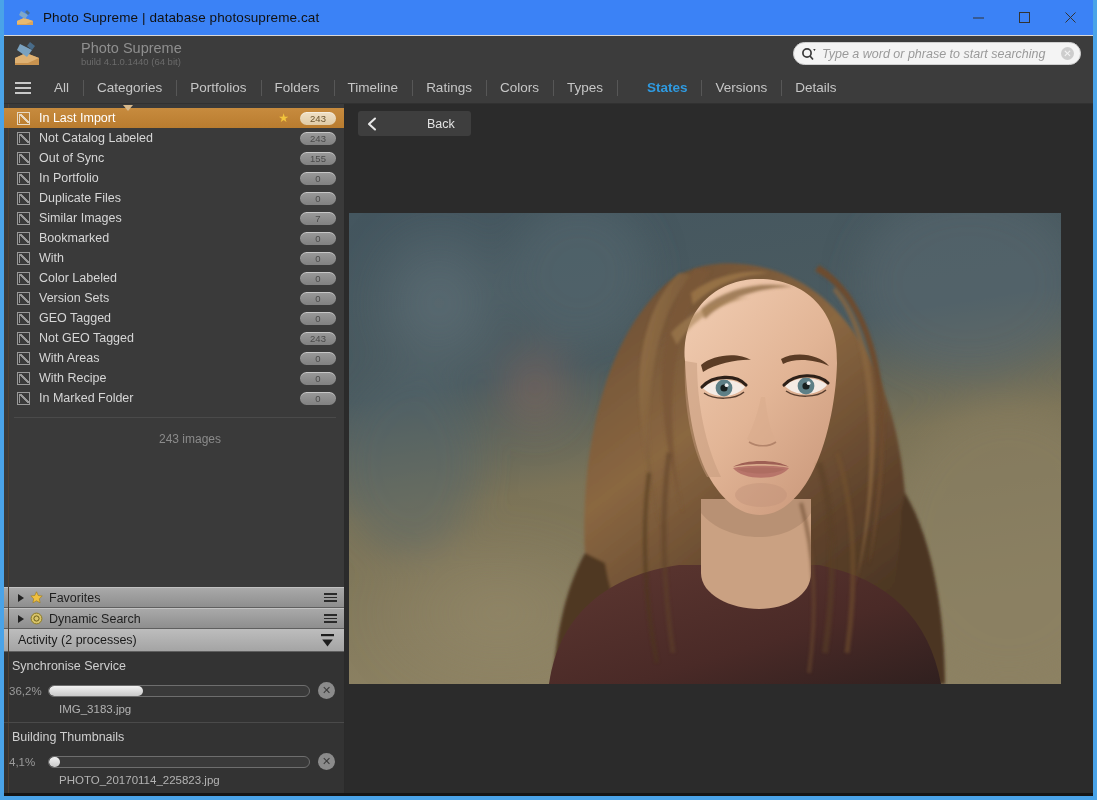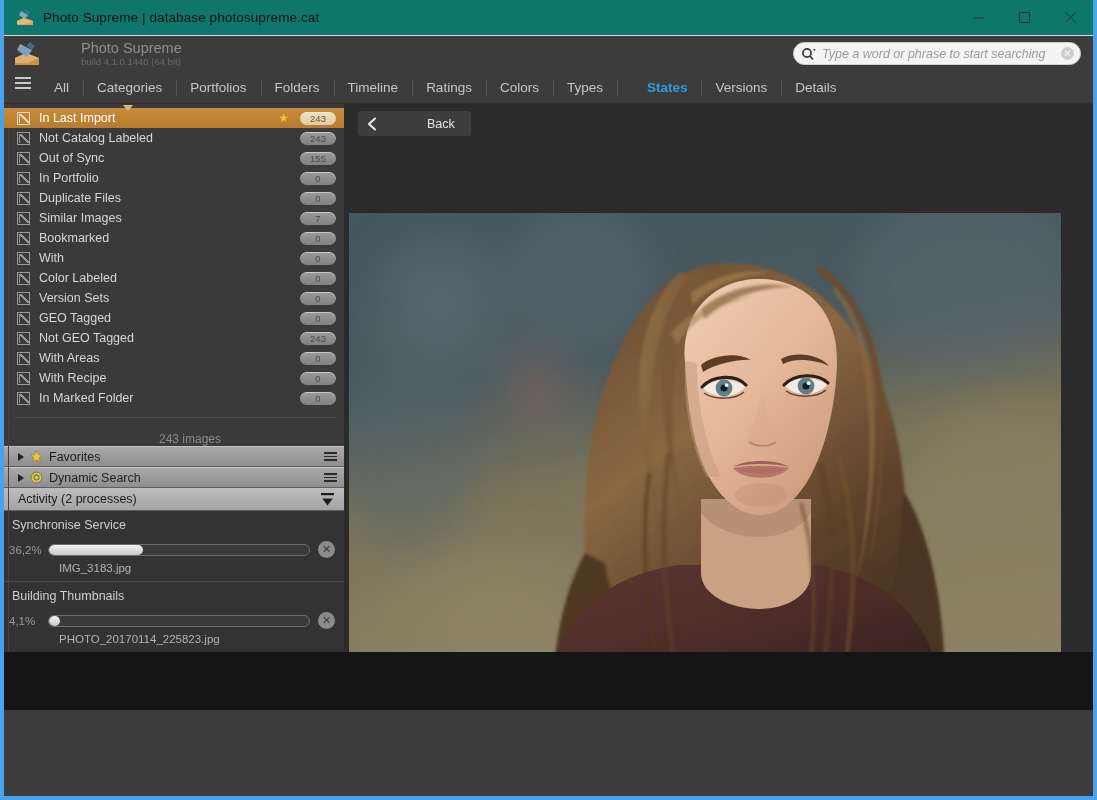--- a/index.html
+++ b/index.html
@@ -13,21 +13,21 @@
   #app {
     position: relative; width: 1097px; height: 800px;
     background: #3c3c3c;
     border: 4px solid #4aa3e8;
     border-top: 0; 
     overflow: hidden;
   }
 
   
   .titlebar {
-    height: 36px; background: #0f766e;
+    height: 36px; background: #3b82f6;
     display: flex; align-items: center;
     border-bottom: 1px solid #d8d8d8;
     position: relative;
   }
   .titlebar .tb-left { display:flex; align-items:center; padding-left:12px; flex:1; min-width:0;}
   .tb-icon { width:18px; height:18px; margin-right:9px; position:relative; flex:none;}
   .tb-title { font-size: 13.5px; color: #111; white-space:nowrap; letter-spacing:.1px;}
   .wbtns { display:flex; height:36px; }
   .wbtn {
     width: 46px; height: 36px; display:flex; align-items:center; justify-content:center;
@@ -55,37 +55,37 @@
     flex:1; border:0; outline:0; background:transparent;
     font-family:"Liberation Sans", sans-serif; font-size:12.5px;
     color:#6d6d6d;
   }
   .searchbox input::placeholder { color:#9a9a9a; font-style:italic; }
   .sclear { flex:none; width:13px; height:13px; border-radius:50%; background:#cdcdcd;
             display:flex; align-items:center; justify-content:center; color:#f4f4f4; font-size:10px; line-height:1;}
 
   
   .navbar {
-    height:32px; background:#3c3c3c; display:flex; 
+    height:32px; background:#3c3c3c; display:flex; align-items:center;
     border-bottom:1px solid #313131; padding-left:6px;
   }
   .hamb { width:26px; height:22px; display:flex; flex-direction:column; justify-content:center;
           align-items:center; gap:3px; margin-right:4px; }
   .hamb i { display:block; width:16px; height:2px; background:#c9c9c9; }
   .navtab {
     font-size:13.5px; color:#c6c6c6; padding:0 14px; height:22px; line-height:22px;
     position:relative; white-space:nowrap;
   }
   .navtab + .navtab::before {
     content:""; position:absolute; left:0; top:3px; bottom:3px; width:1px; background:#575757;
   }
   .navtab.active { color:#2f9ae0; font-weight:bold;padding-left:30px; }
 
   
-  .body { display:flex; height: 548px; }
+  .body { display:flex; height: 689px; }
 
   
   .left { width:341px; flex:none; background:#3a3a3a; display:flex; flex-direction:column;
           position:relative; border-right:1px solid #2a2a2a; }
   .left::before{ content:""; position:absolute; left:4px; top:0; bottom:0; width:1px; background:#4e4034; }
 
   .statelist { padding-top:4px; }
   .strow {
     height:20px; display:flex; align-items:center; padding:0 8px 0 8px; position:relative;
   }

